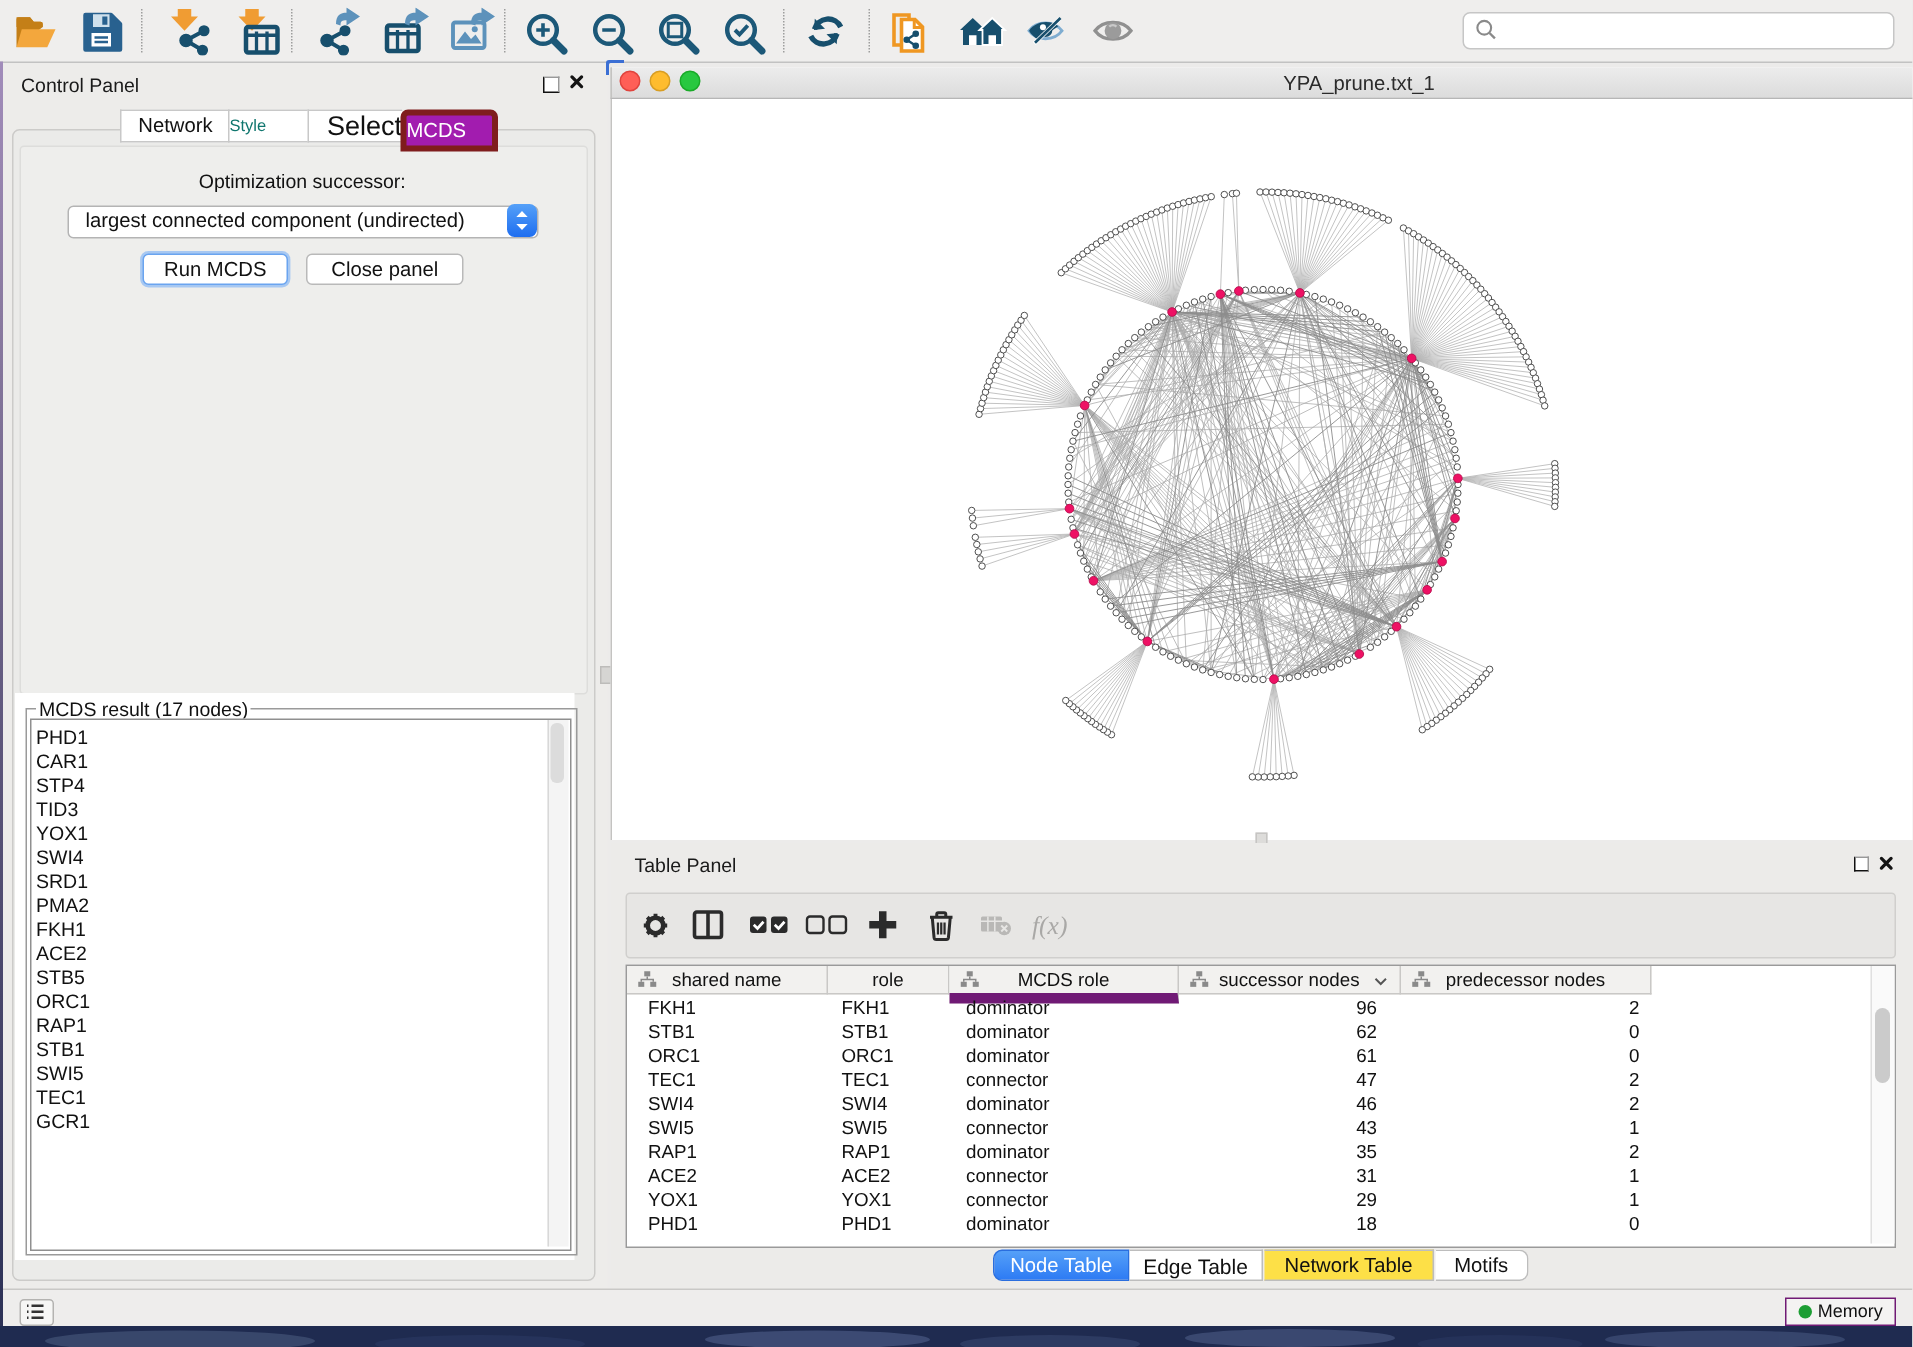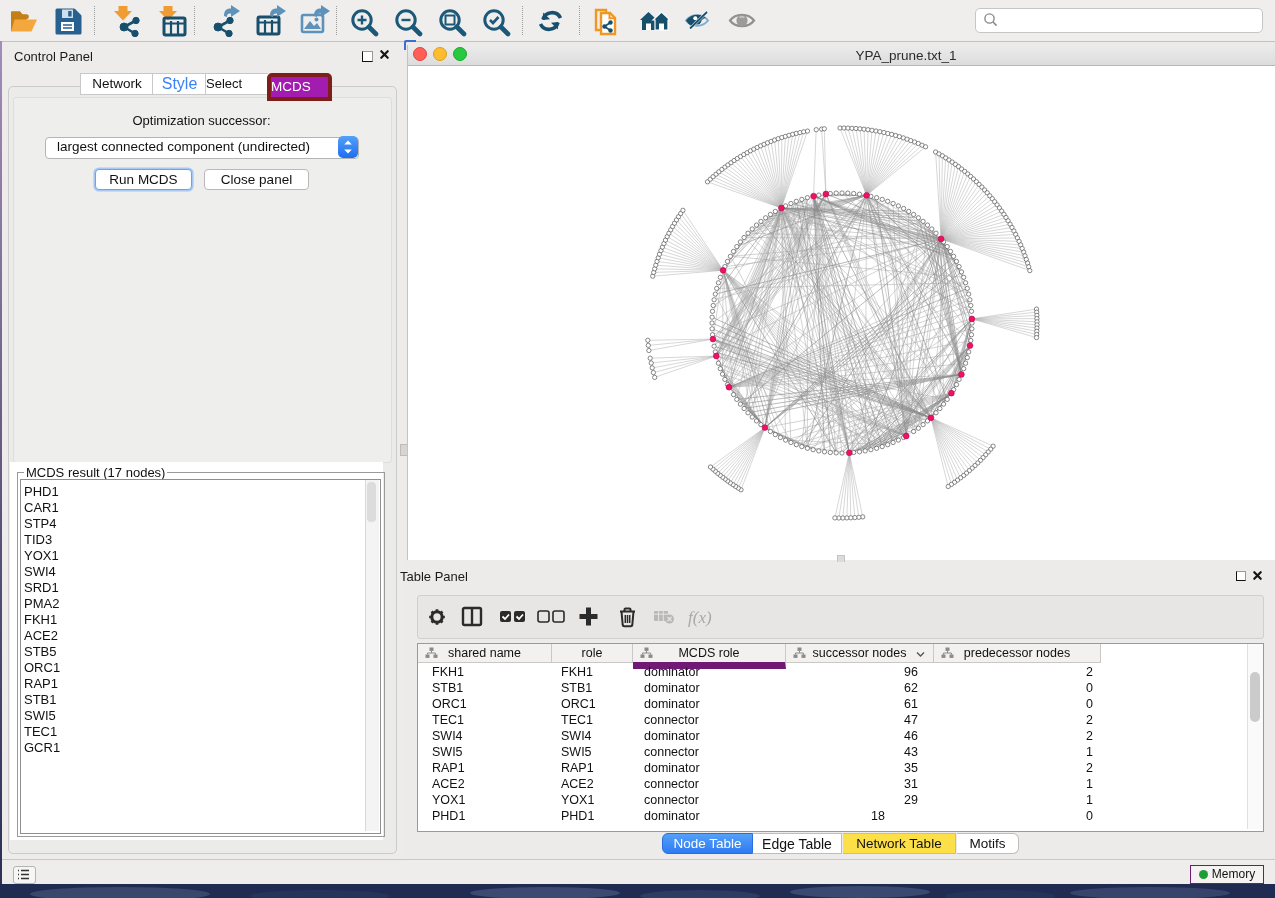--- a/index.html
+++ b/index.html
@@ -145,22 +145,22 @@
   </svg>
 <div class="abs" style="left:2px;top:42px;width:403px;height:820px;background:#edecea"></div>
 <div class="abs ttl" style="left:14px;top:49px">Control Panel</div>
 <div class="abs" style="left:362px;top:51px;width:9px;height:9px;border:1.6px solid #111;border-top-color:#999;border-right-color:#999;background:#fff"></div>
 <svg class="abs" style="left:379px;top:49px" width="11" height="11" viewBox="0 0 12 12">
     <path d="M2.5 2.5L9.5 9.5M9.5 2.5L2.5 9.5" stroke="#141414" stroke-width="2.4" stroke-linecap="round"></path>
   </svg>
 <div class="abs" style="left:8px;top:86px;width:387px;height:766px;background:#ebebe9;border:1px solid #cccbc9;border-radius:5px"></div>
 <div class="abs" style="left:13px;top:97px;width:377px;height:364px;background:#eeeeec;border:1px solid #dddddb;border-radius:3px"></div>
 <div class="abs" style="left:80px;top:73px;width:72px;height:20px;background:#fff;border:1px solid #c8c8c8;border-right:none;font-size:13.5px;text-align:center;line-height:20px;color:#111">Network</div>
-<div class="abs" style="left:152px;top:73px;width:53px;height:20px;background:#fff;border:1px solid #c8c8c8;border-right:none;font-size:16px;text-align:center;line-height:20px;color:#3b82f6">Style</div>
-<div class="abs" style="left:205px;top:73px;width:62px;height:20px;background:#fff;border:1px solid #c8c8c8;border-right:none;font-size:13px;text-align:left;line-height:20px;color:#111">Select</div>
+<div class="abs" style="left:152px;top:73px;width:53px;height:20px;background:#fff;border:1px solid #c8c8c8;border-right:none;font-size:11px;line-height:20px;color:#0f766e">Style</div>
+<div class="abs" style="left:205px;top:73px;width:62px;height:20px;background:#fff;border:1px solid #c8c8c8;border-right:none;font-size:18px;text-align:right;line-height:20px;color:#111">Select</div>
 <div class="abs" style="left:267px;top:73px;width:57px;height:20px;background:#a21caf;border:4px solid #7f1d1d;border-radius:5px 5px 0 0;font-size:13.5px;line-height:20px;color:#fff">MCDS</div>
 <div class="abs" style="left:0;top:113px;width:403px;text-align:center;font-size:13px;color:#111">Optimization successor:</div>
 <div class="abs" style="left:45px;top:137px;width:312px;height:20px;background:#fff;border:1px solid #b4b4b4;border-radius:4px"></div>
 <div class="abs" style="left:57px;top:139px;font-size:13.5px;color:#111">largest connected component (undirected)</div>
 <div class="abs" style="left:338px;top:136px;width:20px;height:22px;background:linear-gradient(#55a0f8,#1e6ef0);border-radius:5px"></div>
 <svg class="abs" style="left:338px;top:136px" width="20" height="22" viewBox="0 0 20 22">
     <path d="M6.2 8.6 L10 4.6 L13.8 8.6z M6.2 13.4 L10 17.4 L13.8 13.4z" fill="#fff"></path>
   </svg>
 <div class="abs" style="left:95px;top:169px;width:95px;height:19px;background:#fff;border:1.5px solid #6aa4ef;border-radius:4px;box-shadow:0 0 0 1.6px #a7c8f2;font-size:13.5px;text-align:center;line-height:19px;color:#111">Run MCDS</div>
 <div class="abs" style="left:204px;top:169px;width:103px;height:19px;background:#fff;border:1px solid #b9b9b9;border-radius:4px;font-size:13.5px;text-align:center;line-height:19px;color:#111">Close panel</div>
@@ -520,21 +520,21 @@
         <circle cx="306.0" cy="274.1" r="2.9"></circle>
         <circle cx="316.1" cy="205.3" r="2.9"></circle>
         <circle cx="374.4" cy="143.0" r="2.9"></circle>
         <circle cx="406.6" cy="131.1" r="2.9"></circle>
         <circle cx="418.9" cy="129.0" r="2.9"></circle>
       </g>
 </svg>
   </div>
 <div class="abs" style="left:837px;top:555px;width:6px;height:6px;background:#dddcda;border:1px solid #c6c5c3"></div>
 <div class="abs" style="left:407px;top:562px;width:868px;height:297px;background:#ecebe9"></div>
-<div class="abs ttl" style="left:400px;top:569px">Table Panel</div>
+<div class="abs ttl" style="left:423px;top:569px">Table Panel</div>
 <div class="abs" style="left:1236px;top:571px;width:8px;height:8px;border:1.5px solid #111;border-top-color:#999;border-right-color:#999;background:#fff"></div>
 <svg class="abs" style="left:1252px;top:570px" width="11" height="11" viewBox="0 0 12 12">
     <path d="M2.5 2.5L9.5 9.5M9.5 2.5L2.5 9.5" stroke="#141414" stroke-width="2.4" stroke-linecap="round"></path>
   </svg>
 <div class="abs" style="left:417px;top:595px;width:845px;height:42px;background:#e7e6e4;border:1px solid #d0cfcd;border-radius:3px"></div>
 <div class="abs" style="left:425px;top:603px">
     <svg width="300" height="28" viewBox="0 0 300 28">
 <g transform="translate(3,3)">
 <g>
           <circle cx="9" cy="11" r="5.2" fill="none" stroke="#2b2b2b" stroke-width="3.1"></circle>
@@ -678,21 +678,21 @@
     <span class="abs" style="left:14px">YOX1</span>
     <span class="abs" style="left:143px">YOX1</span>
     <span class="abs" style="left:226px">connector</span>
     <span class="abs" style="left:420px;width:80px;text-align:right">29</span>
     <span class="abs" style="left:595px;width:80px;text-align:right">1</span>
   </div>
 <div class="abs" style="left:418px;top:808px;width:844px;height:16px;font-size:12.5px;color:#111;line-height:16px">
     <span class="abs" style="left:14px">PHD1</span>
     <span class="abs" style="left:143px">PHD1</span>
     <span class="abs" style="left:226px">dominator</span>
-    <span class="abs" style="left:420px;width:80px;text-align:center">18</span>
+    <span class="abs" style="left:420px;width:80px;text-align:right">18</span>
     <span class="abs" style="left:595px;width:80px;text-align:right">0</span>
   </div>
 <div class="abs" style="left:1247px;top:644px;width:15px;height:185px;background:#fafafa;border-left:1px solid #e0e0e0"></div>
 <div class="abs" style="left:1250px;top:672px;width:10px;height:50px;background:#cbcbcb;border-radius:5px"></div>
 <div class="abs" style="left:662px;top:833px;width:89px;height:19px;background:linear-gradient(#55a0f8,#2d7bf4);color:#fff;border:1px solid #2a6ede;border-radius:6px 0 0 6px;font-size:13.5px;text-align:center;line-height:20px">Node Table</div>
 <div class="abs" style="left:753px;top:833px;width:88px;height:19px;background:#fff;color:#111;border:1px solid #bdbdbd;border-left:none;font-size:14px;text-align:center;line-height:20px">Edge Table</div>
 <div class="abs" style="left:843px;top:833px;width:112px;height:19px;background:#fde047;color:#111;border:1px solid #bdbdbd;border-left:none;font-size:13.5px;text-align:center;line-height:20px">Network Table</div>
 <div class="abs" style="left:957px;top:833px;width:61px;height:19px;background:#fff;color:#111;border:1px solid #bdbdbd;border-left:none;border-radius:0 6px 6px 0;font-size:13.5px;text-align:center;line-height:20px">Motifs</div>
 <div class="abs" style="left:0;top:859px;width:1275px;height:25px;background:#eeedec;border-top:1px solid #c9c8c6"></div>
 <div class="abs" style="left:13px;top:866px;width:21px;height:16px;background:#f6f6f5;border:1px solid #b4b3b1;border-radius:3px"></div>

